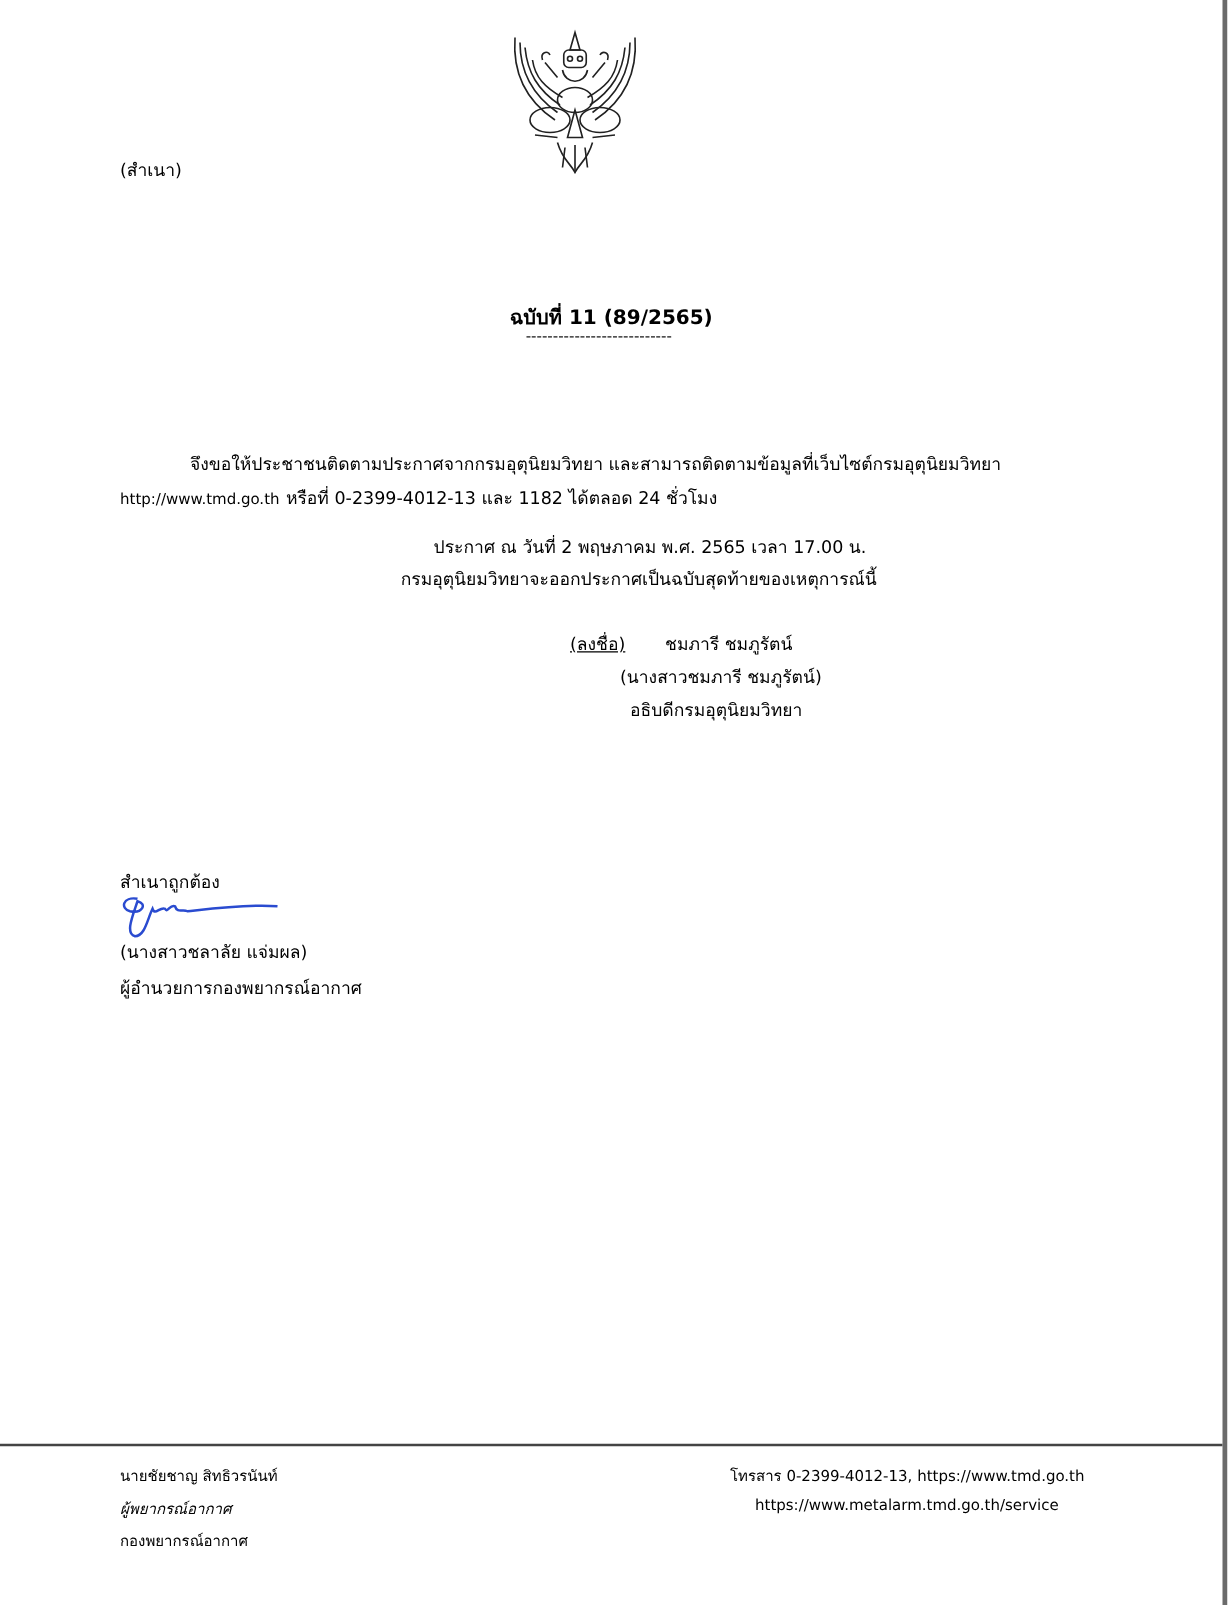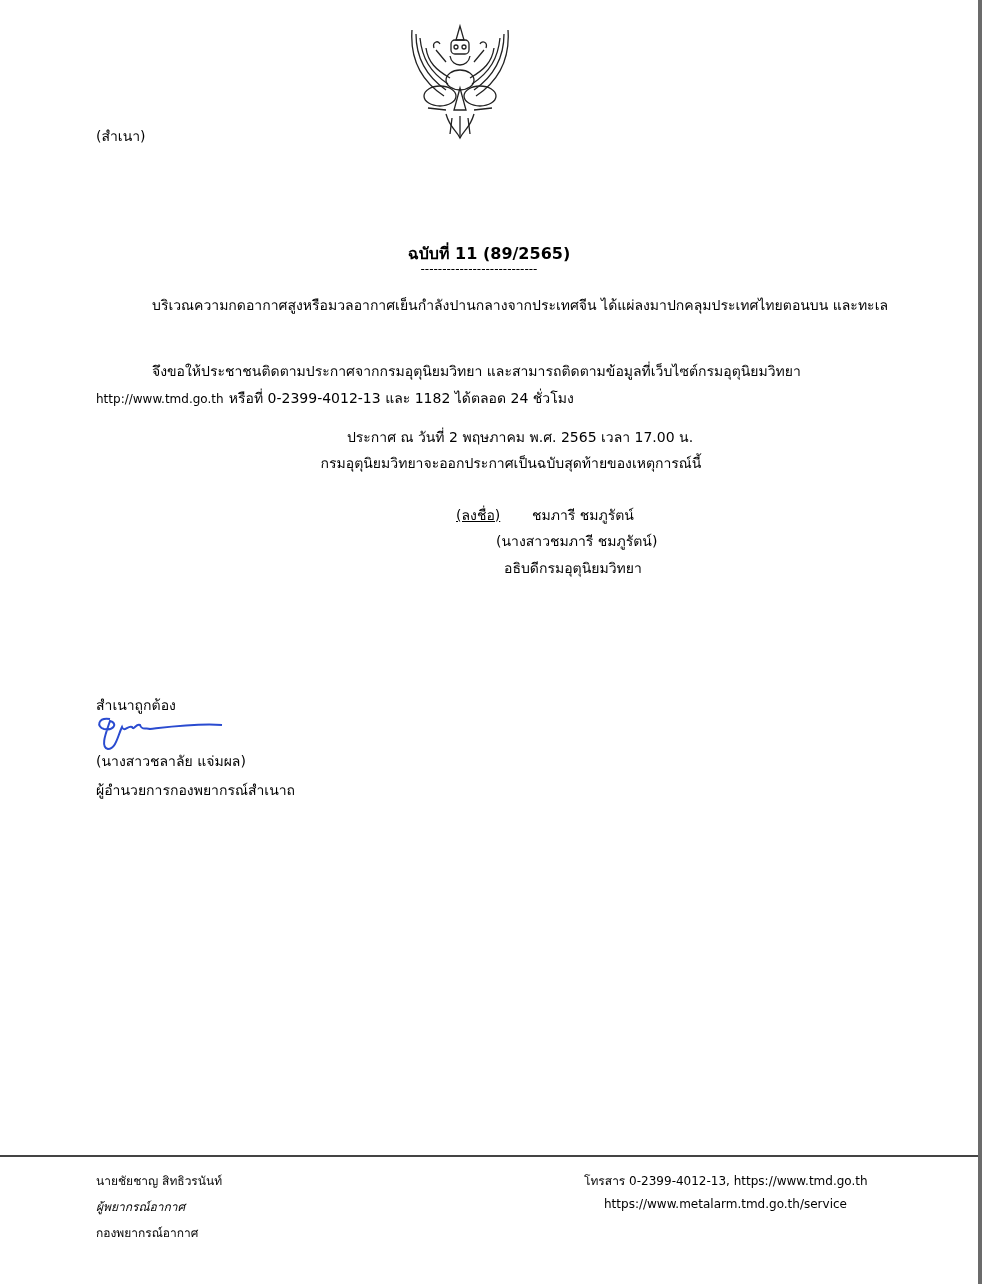--- a/index.html
+++ b/index.html
@@ -46,42 +46,41 @@
       <path d="M54 70 L48 92 L60 92 Z"></path>
       <path d="M22 90 L40 92 M86 90 L68 92"></path>
       <path d="M40 96 C44 110 50 112 54 120 C58 112 64 110 68 96"></path>
       <path d="M46 100 L44 116 M54 98 L54 120 M62 100 L64 116"></path>
     </g>
   </svg>
 
   <div class="abs bold center" style="left:10px; width:958px; top:226px;margin-top:15px;">ฉบับที่ 11 (89/2565)</div>
   <div class="abs t12 center" style="left:0; width:958px; top:262px;">---------------------------</div>
 
-  <div class="abs t14" style="left:152px; top:294px;">บริเวณความกดอากาศสูงหรือมวลอากาศเย็นกำลังปานกลางจากประเทศจีน ได้แผ่ลงมาปกคลุมประเทศไทยตอนบน และทะเล</div>
 
   <div class="abs t14" style="left:152px; top:360px;">จึงขอให้ประชาชนติดตามประกาศจากกรมอุตุนิยมวิทยา และสามารถติดตามข้อมูลที่เว็บไซต์กรมอุตุนิยมวิทยา</div>
   <div class="abs" style="left:96px; top:387px;">
     <span class="t12">http://www.tmd.go.th</span>
     <span class="t14">หรือที่ 0-2399-4012-13 และ 1182 ได้ตลอด 24 ชั่วโมง</span>
   </div>
 
   <div class="abs t14 center" style="left:0; width:1040px; top:426px;">ประกาศ ณ วันที่ 2 พฤษภาคม พ.ศ. 2565 เวลา 17.00 น.</div>
   <div class="abs t14 center" style="left:0; width:1022px; top:452px;">กรมอุตุนิยมวิทยาจะออกประกาศเป็นฉบับสุดท้ายของเหตุการณ์นี้</div>
 
   <div class="abs t14" style="left:456px; top:504px;text-decoration:underline;">(ลงชื่อ)</div>
   <div class="abs t14" style="left:532px; top:504px;">ชมภารี ชมภูรัตน์</div>
   <div class="abs t14" style="left:496px; top:530px;">(นางสาวชมภารี ชมภูรัตน์)</div>
   <div class="abs t14" style="left:504px; top:557px;">อธิบดีกรมอุตุนิยมวิทยา</div>
 
   <div class="abs t14" style="left:96px; top:694px;">สำเนาถูกต้อง</div>
   <svg class="sig" viewBox="0 0 140 40">
     <path d="M22 6 C10 4 8 14 16 16 C26 18 30 10 22 8 C18 20 12 34 20 36 C28 36 30 22 34 14 C36 20 40 12 44 14 C46 18 48 10 52 12 C54 18 58 14 62 16 C80 14 110 10 134 12" fill="none" stroke="#2a4bd0" stroke-width="2"></path>
   </svg>
   <div class="abs t14" style="left:96px; top:750px;">(นางสาวชลาลัย แจ่มผล)</div>
-  <div class="abs t14" style="left:96px; top:779px;">ผู้อำนวยการกองพยากรณ์สำเนาถ</div>
+  <div class="abs t14" style="left:96px; top:779px;">ผู้อำนวยการกองพยากรณ์อากาศ</div>
 
   <div class="footer-line"></div>
 
   <div class="abs t12" style="left:96px; top:1171px;">นายชัยชาญ สิทธิวรนันท์</div>
   <div class="abs t12" style="left:96px; top:1197px;font-style:italic;">ผู้พยากรณ์อากาศ</div>
   <div class="abs t12" style="left:96px; top:1223px;">กองพยากรณ์อากาศ</div>
 
   <div class="abs t12" style="left:584px; top:1171px;">โทรสาร 0-2399-4012-13, https://www.tmd.go.th</div>
   <div class="abs t12" style="left:604px; top:1197px;">https://www.metalarm.tmd.go.th/service</div>
 </div>

